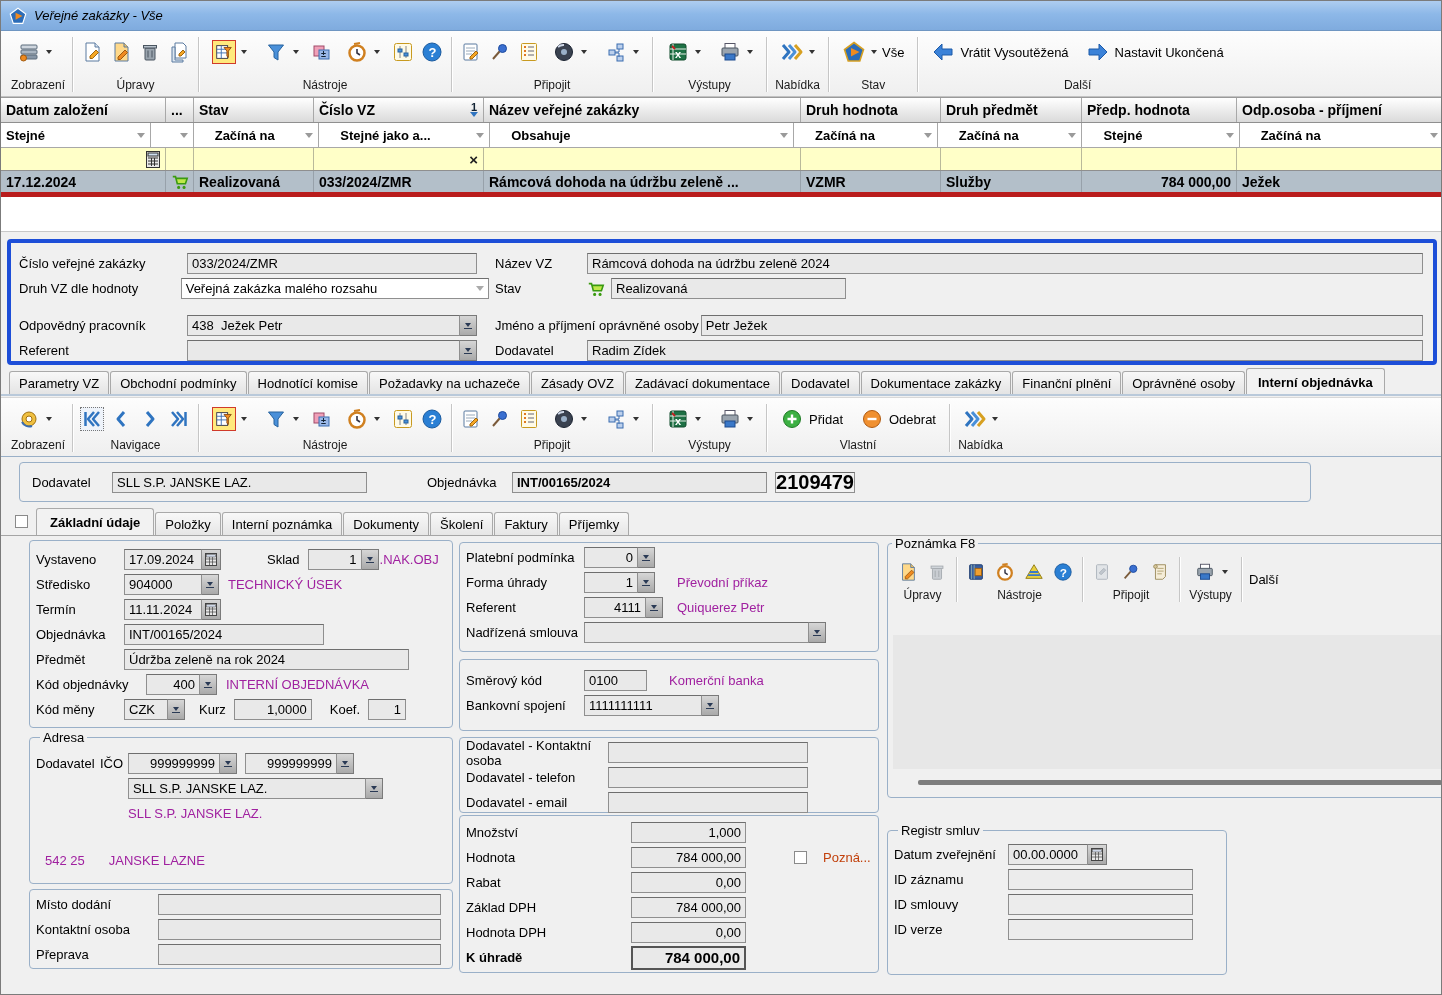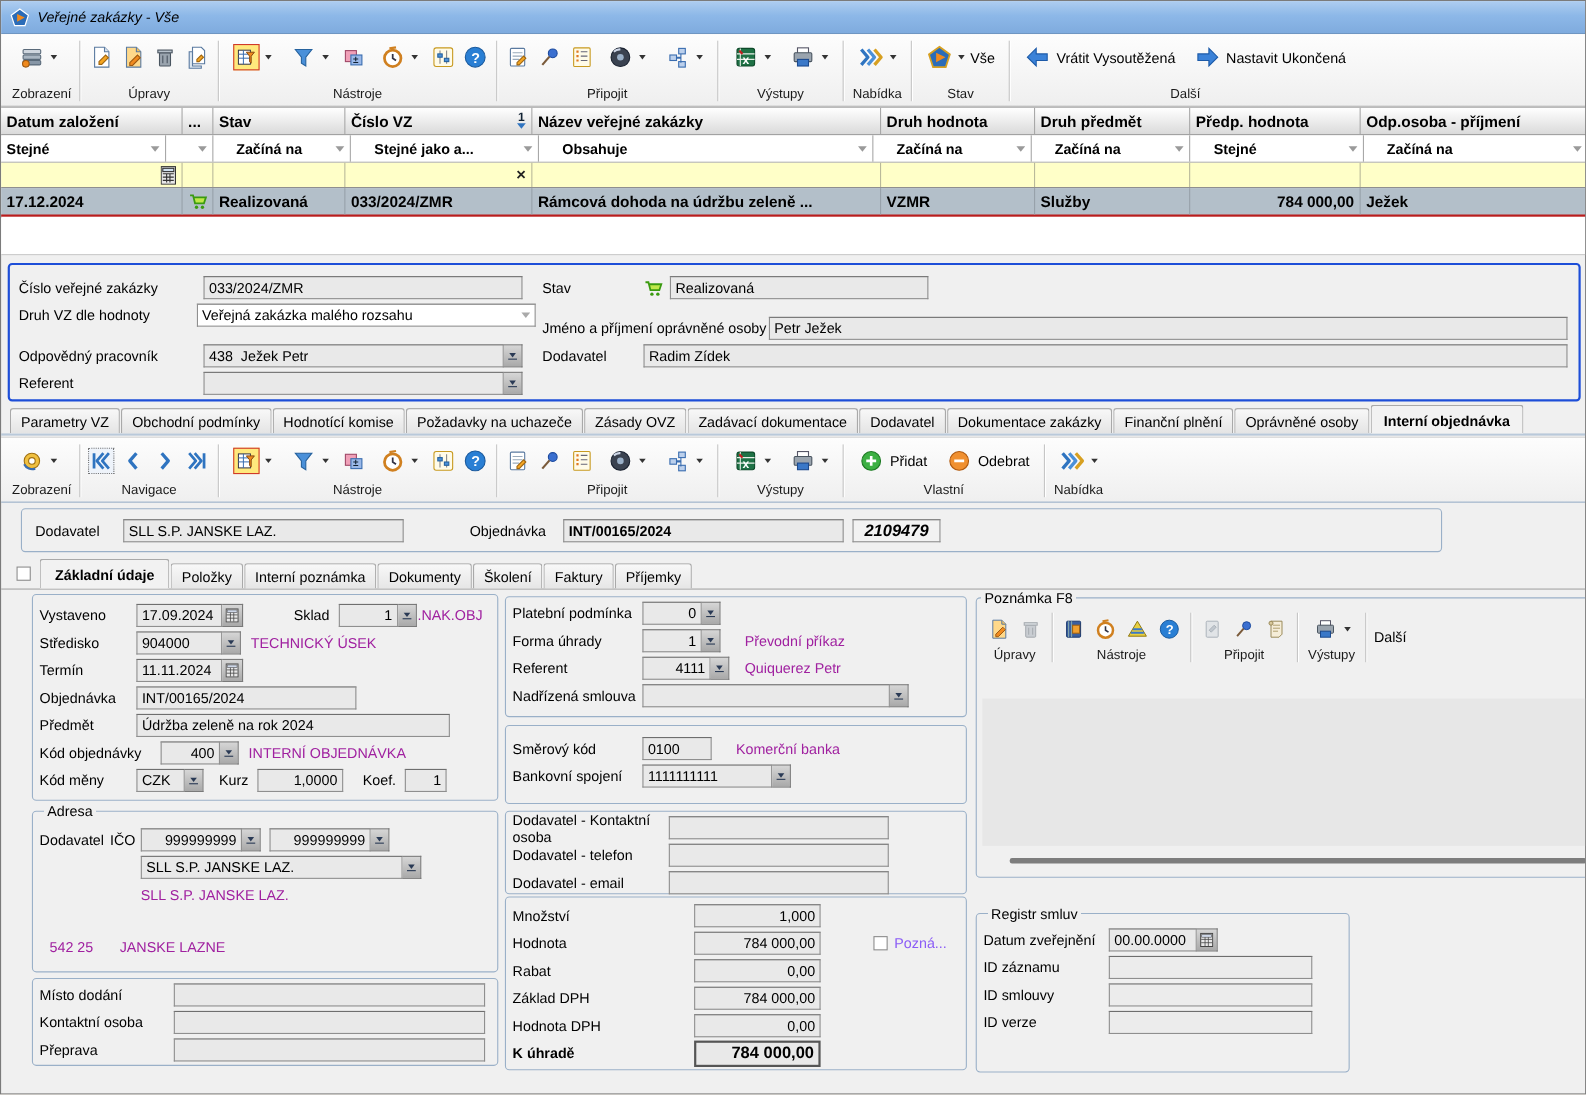--- a/index.html
+++ b/index.html
@@ -37,21 +37,21 @@
          padding:0 5px;overflow:hidden;white-space:nowrap;}
   .c0{width:165px}.c1{width:28px}.c2{width:120px}.c3{width:170px}.c4{width:317px}
   .c5{width:140px}.c6{width:141px}.c7{width:155px}.c8{width:206px;border-right:none}
   .ghead{height:25px;background:linear-gradient(#ffffff,#dadada);border-bottom:1px solid #8f8f8f;}
   .ghead .gcell{font-weight:bold;font-size:14px;}
   .gfilter{height:25px;background:#fff;border-bottom:1px solid #a8a8a8;gap:16px;}
   .gfilter .gcell{font-weight:bold;justify-content:space-between;}
   .chev{width:0;height:0;border-left:4px solid transparent;border-right:4px solid transparent;border-top:5px solid #9a9a9a;}
   .gyellow{height:23px;background:#ffffc8;border-bottom:1px solid #8f8f8f;}
   .gyellow .gcell{justify-content:flex-end;border-right:1px solid #b9b99a;}
-  .gdata{height:27px;background:#b3bfc9;border-bottom:3px solid #b91c1c;}
+  .gdata{height:27px;background:#b3bfc9;border-bottom:6px solid #b91c1c;}
   .gdata .gcell{font-weight:bold;font-size:14px;border-right:1px solid #97a1aa;}
   .gdata .num{justify-content:flex-end;}
   .gridbody{position:absolute;left:0;top:196px;width:1442px;height:34px;background:#fff;border-bottom:1px solid #c8c8c8;}
   .sortwrap{display:flex;flex-direction:column;align-items:center;margin-left:auto;line-height:9px;}
   .sortnum{font-size:11px;font-weight:bold;color:#123;}
   .sortarrow{width:0;height:0;border-left:4px solid transparent;border-right:4px solid transparent;border-top:5px solid #2f74c0;}
   .clearx{color:#222;font-weight:bold;font-size:15px;line-height:1;}
 
   
   .lblrow{display:flex;align-items:center;height:25px;}
@@ -64,21 +64,21 @@
         background:linear-gradient(#d6d6d6,#a9a9a9);display:flex;flex-direction:column;align-items:center;justify-content:center;}
   .spin::before{content:"";width:0;height:0;border-left:3.5px solid transparent;border-right:3.5px solid transparent;border-top:4px solid #2a3a55;}
   .spin::after{content:"";width:8px;height:1px;background:#2a3a55;margin-top:1px;}
   .calbtn{width:19px;height:21px;border:1px solid #7a7a7a;border-left:none;box-sizing:border-box;
         background:linear-gradient(#d6d6d6,#a9a9a9);display:flex;align-items:center;justify-content:center;}
   .combochev{margin-left:auto;width:0;height:0;border-left:4px solid transparent;border-right:4px solid transparent;border-top:5px solid #aaa;}
   .cb{width:13px;height:13px;background:#fff;border:1px solid #8a8a8a;box-sizing:border-box;}
 
   
   .detail{position:absolute;left:6px;top:238px;width:1430px;height:126px;background:#f0f0f0;
-          border:2px solid #1d4ed8;border-radius:4px;box-sizing:border-box;}
+          border:4px solid #1d4ed8;border-radius:4px;box-sizing:border-box;}
   .dp-left{position:absolute;left:8px;top:8px;width:470px;}
   .dp-right{position:absolute;left:484px;top:8px;right:10px;}
   .dlbl{width:168px;}
   .dlbl2{width:92px;}
 
   
   .tabbar{position:absolute;left:0;top:368px;width:1442px;height:27px;display:flex;align-items:flex-end;
           padding-left:8px;box-sizing:border-box;border-bottom:2px solid #b9c9da;}
   .tab{background:linear-gradient(#f8f8f8,#e4e4e4);border:1px solid #a9a9a9;border-bottom:none;
        border-radius:3px 3px 0 0;padding:4px 9px 3px 9px;margin-right:1px;font-size:13px;white-space:nowrap;}
@@ -86,21 +86,21 @@
   .subtabs{position:absolute;left:0;top:507px;width:1442px;height:28px;display:flex;align-items:flex-end;
           padding-left:14px;box-sizing:border-box;border-bottom:1px solid #a5a5a5;}
   .subtabs .cb{margin:0 8px 7px 0;}
   .stab{background:linear-gradient(#f8f8f8,#e6e6e6);border:1px solid #a9a9a9;border-bottom:none;
         border-radius:3px 3px 0 0;padding:4px 9px 3px 9px;margin-right:1px;white-space:nowrap;}
   .stab.active{background:#f2f2f2;font-weight:bold;padding:6px 13px 5px 13px;}
 
   
   .orderpanel{position:absolute;left:18px;top:461px;width:1292px;height:40px;border:1px solid #9ab0c8;
               border-radius:4px;box-sizing:border-box;display:flex;align-items:center;padding:0 12px;}
-  .orderpanel .idbox{font-weight:bold;font-size:15px;font-style:italic;}
+  .orderpanel .idbox{font-weight:bold;font-size:20px;}
 
   
   .gbox,fieldset.gbox2{position:absolute;border:1px solid #9ab0c8;border-radius:4px;box-sizing:border-box;
        background:transparent;margin:0;padding:4px 6px;}
   fieldset.gbox2 legend{font-size:13px;padding:0 3px;margin-left:4px;}
   .frow{display:flex;align-items:center;height:25px;}
   .l88{width:88px}.l110{width:110px}.l118{width:118px}.l142{width:142px}.l122{width:122px}.l100{width:100px}.l114{width:114px}
 
   .kuhrade .fld{border:2px solid #555;font-weight:bold;font-size:15px;height:24px;}
 
@@ -497,20 +497,24 @@
         <span class="fld" style="width:273px">438  Ježek Petr</span>
           <span class="spin"></span>
       </div>
       <div class="lblrow">
         <span class="dlbl">Referent</span>
         <span class="fld" style="width:273px"></span>
           <span class="spin"></span>
       </div>
     </div>
     <div class="dp-right">
+      <div class="lblrow">
+        <span class="dlbl2">Název VZ</span>
+        <span class="fld" style="flex:1">Rámcová dohoda na údržbu zeleně 2024</span>
+      </div>
       <div class="lblrow">
         <span class="dlbl2">Stav</span>
         <span style="margin-right:6px">
             <svg width="18" height="18" viewBox="0 0 20 20">
               <path d="M2 4h3l2 8h9l2-6H6" fill="#bfe84a" stroke="#3a9a10" stroke-width="1.8"></path>
               <circle cx="8.5" cy="16" r="1.7" fill="#3a9a10"></circle>
               <circle cx="14.5" cy="16" r="1.7" fill="#3a9a10"></circle>
             </svg>
           </span>
         <span class="fld" style="width:235px">Realizovaná</span>
@@ -935,21 +939,21 @@
     <div class="frow">
       <span class="l100">Množství</span>
       <span style="width:65px"></span>
       <span class="fld num" style="width:115px">1,000</span>
     </div>
     <div class="frow">
       <span class="l100">Hodnota</span>
       <span style="width:65px"></span>
       <span class="fld num" style="width:115px">784 000,00</span>
       <span class="cb" style="margin-left:48px"></span>
-      <span style="margin-left:6px;color:#8b5cf6">Pozná...</span>
+      <span style="margin-left:16px;color:#c2410c">Pozná...</span>
     </div>
     <div class="frow">
       <span class="l100">Rabat</span>
       <span style="width:65px"></span>
       <span class="fld num" style="width:115px">0,00</span>
     </div>
     <div class="frow">
       <span class="l100">Základ DPH</span>
       <span style="width:65px"></span>
       <span class="fld num" style="width:115px">784 000,00</span>

